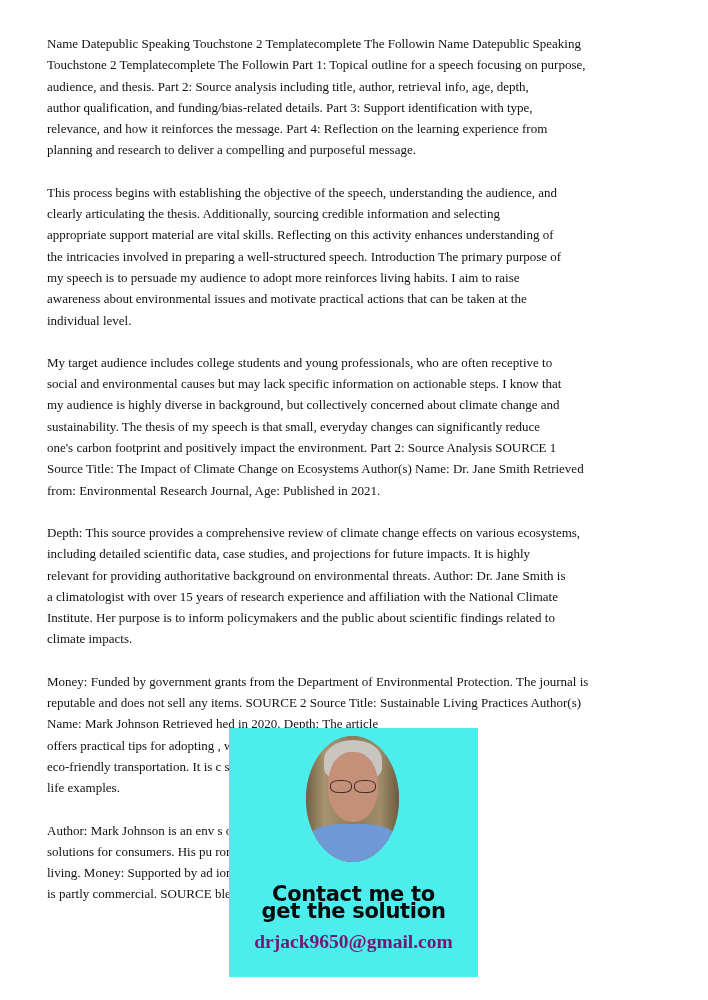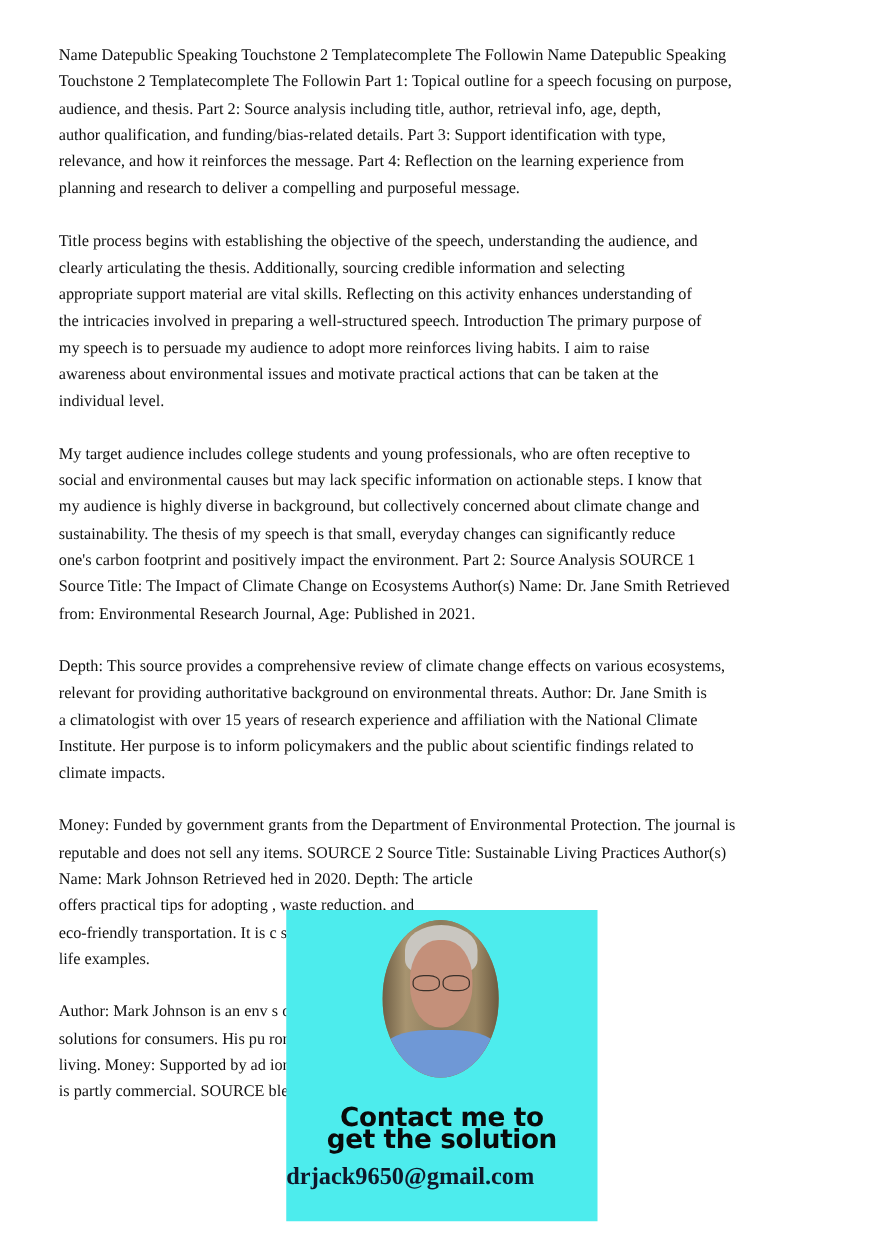--- a/index.html
+++ b/index.html
@@ -26,56 +26,57 @@
   .photo .glasses span { position: absolute; top: 0; width: 20px; height: 11px; border: 1.5px solid #3a302a; border-radius: 40%; }
   .photo .shirt { position: absolute; left: 0; top: 88px; width: 100%; height: 40px; background: #6f98d6; border-radius: 40% 40% 0 0; }
   .cta {
     position: absolute; left: 0; width: 100%; text-align: center;
     font-family: "DejaVu Sans", "Liberation Sans", sans-serif; font-weight: bold; color: #0a0a0a;
     font-size: 21px; line-height: 30px; letter-spacing: -0.3px;
   }
   .cta1 { top: 138px; margin-top: 13px; }
   .cta2 { top: 168px; }
   .email {
-    position: absolute; left: 0; top: 203px; width: 100%; text-align: left;
-    font-family: "Liberation Serif", "DejaVu Serif", serif; font-weight: bold; font-size: 19.5px; color: #0f172a;
+    position: absolute; left: 0; top: 203px; width: 100%; text-align: center;
+    font-family: "Liberation Serif", "DejaVu Serif", serif; font-weight: bold; font-size: 19.5px; color: #701a75;
   }
 </style>
 </head>
 <body>
 
 <div class="page">
   <p class="para">
     <span class="line">Name Datepublic Speaking Touchstone 2 Templatecomplete The Followin Name Datepublic Speaking</span>
     <span class="line">Touchstone 2 Templatecomplete The Followin Part 1: Topical outline for a speech focusing on purpose,</span>
     <span class="line">audience, and thesis. Part 2: Source analysis including title, author, retrieval info, age, depth,</span>
     <span class="line">author qualification, and funding/bias-related details. Part 3: Support identification with type,</span>
     <span class="line">relevance, and how it reinforces the message. Part 4: Reflection on the learning experience from</span>
     <span class="line">planning and research to deliver a compelling and purposeful message.</span>
   </p>
   <p class="para">
-    <span class="line">Title process begins with establishing the objective of the speech, understanding the audience, and</span>
+    <span class="line">This process begins with establishing the objective of the speech, understanding the audience, and</span>
     <span class="line">clearly articulating the thesis. Additionally, sourcing credible information and selecting</span>
     <span class="line">appropriate support material are vital skills. Reflecting on this activity enhances understanding of</span>
     <span class="line">the intricacies involved in preparing a well-structured speech. Introduction The primary purpose of</span>
     <span class="line">my speech is to persuade my audience to adopt more reinforces living habits. I aim to raise</span>
     <span class="line">awareness about environmental issues and motivate practical actions that can be taken at the</span>
     <span class="line">individual level.</span>
   </p>
   <p class="para">
     <span class="line">My target audience includes college students and young professionals, who are often receptive to</span>
     <span class="line">social and environmental causes but may lack specific information on actionable steps. I know that</span>
     <span class="line">my audience is highly diverse in background, but collectively concerned about climate change and</span>
     <span class="line">sustainability. The thesis of my speech is that small, everyday changes can significantly reduce</span>
     <span class="line">one's carbon footprint and positively impact the environment. Part 2: Source Analysis SOURCE 1</span>
     <span class="line">Source Title: The Impact of Climate Change on Ecosystems Author(s) Name: Dr. Jane Smith Retrieved</span>
     <span class="line">from: Environmental Research Journal, Age: Published in 2021.</span>
   </p>
   <p class="para">
     <span class="line">Depth: This source provides a comprehensive review of climate change effects on various ecosystems,</span>
+    <span class="line">including detailed scientific data, case studies, and projections for future impacts. It is highly</span>
     <span class="line">relevant for providing authoritative background on environmental threats. Author: Dr. Jane Smith is</span>
     <span class="line">a climatologist with over 15 years of research experience and affiliation with the National Climate</span>
     <span class="line">Institute. Her purpose is to inform policymakers and the public about scientific findings related to</span>
     <span class="line">climate impacts.</span>
   </p>
   <p class="para">
     <span class="line">Money: Funded by government grants from the Department of Environmental Protection. The journal is</span>
     <span class="line">reputable and does not sell any items. SOURCE 2 Source Title: Sustainable Living Practices Author(s)</span>
     <span class="line">Name: Mark Johnson Retrieved                                                          hed in 2020. Depth: The article</span>
     <span class="line">offers practical tips for adopting                                                          , waste reduction, and</span>

